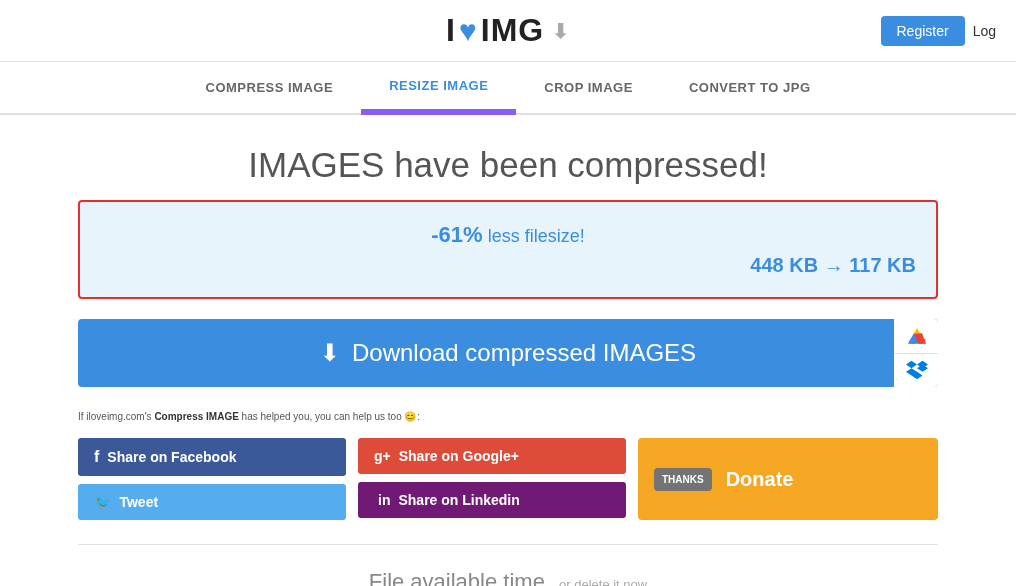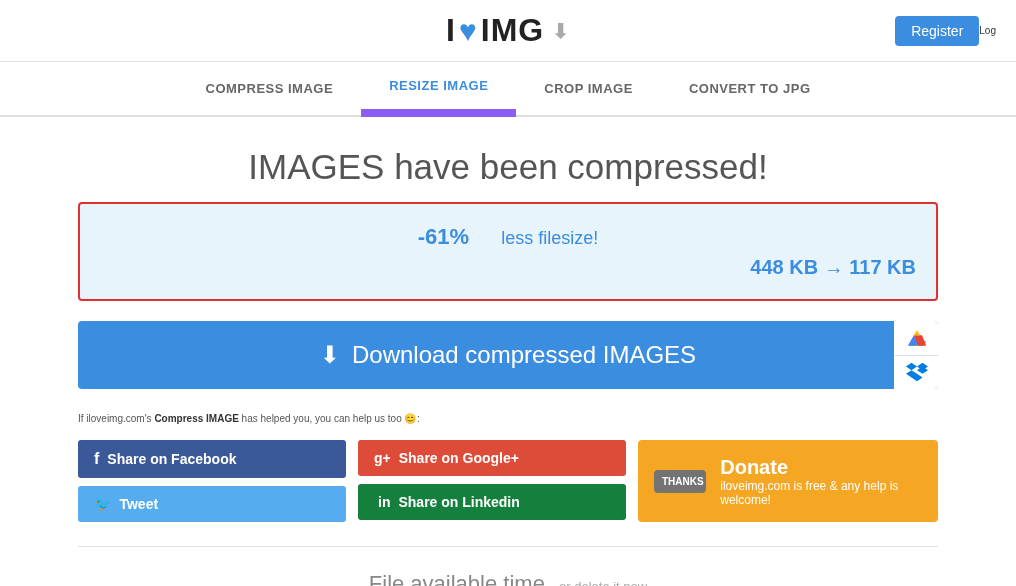--- a/index.html
+++ b/index.html
@@ -30,58 +30,58 @@
     .header-logo-arrow {
       margin-left: 8px;
       color: #aaa;
       font-size: 20px;
     }
     .header-actions {
       position: absolute;
       right: 20px;
       display: flex;
       align-items: center;
-      gap: 0;
+      gap: 8px;
     }
     .btn-register {
       background: #3b8de0;
       color: #fff;
       border: none;
       padding: 7px 16px;
       border-radius: 4px;
       cursor: pointer;
       font-size: 14px;
     }
     .btn-login {
       background: none;
       border: none;
       color: #333;
       cursor: pointer;
-      font-size: 10px;
+      font-size: 14px;
     }
 
     
     .nav {
       display: flex;
       align-items: center;
       justify-content: center;
       border-bottom: 2px solid #e0e0e0;
       background: #fff;
     }
     .nav-item {
       padding: 16px 28px;
       font-size: 13px;
       font-weight: 600;
       color: #666;
       cursor: pointer;
       text-transform: uppercase;
       letter-spacing: 0.5px;
       text-decoration: none;
     }
-    .nav-item.active { color: #3b8de0; border-bottom: 8px solid #8b5cf6; margin-bottom: -2px; }
+    .nav-item.active { color: #3b8de0; border-bottom: 6px solid #8b5cf6; margin-bottom: -2px; }
 
     
     .main {
       max-width: 900px;
       margin: 0 auto;
       padding: 30px 20px;
     }
 
     .page-title {
       text-align: center;
@@ -101,21 +101,20 @@
       margin-bottom: 20px;
     }
     .stats-box .percent {
       font-size: 22px;
       font-weight: 700;
       color: #3b8de0;
     }
     .stats-box .percent-label {
       font-size: 18px;
       color: #3b8de0;
-      padding-left: 27px;
     }
     .stats-box .size-info {
       font-size: 20px;
       font-weight: 700;
       color: #3b8de0;
       margin-top: 6px;
       text-align: right;
     }
 
     
@@ -207,21 +206,21 @@
       border: none;
       border-radius: 3px;
       cursor: pointer;
       color: #fff;
       font-size: 14px;
       font-weight: 600;
     }
     .btn-facebook { background: #3b5998; }
     .btn-google { background: #dd4b39; }
     .btn-twitter { background: #55acee; }
-    .btn-linkedin { background: #15803d; padding-left: 20px; }
+    .btn-linkedin { background: #701a75; padding-left: 20px; }
 
     
     .donate-box {
       flex: 1;
       background: #f5a623;
       border-radius: 4px;
       padding: 12px 16px;
       display: flex;
       align-items: center;
       gap: 14px;
@@ -352,21 +351,20 @@
       </button>
       <button class="btn-social btn-linkedin">
         <span style="font-weight:900;">in</span>
         <span>Share on Linkedin</span>
       </button>
     </div>
     <div class="donate-box">
       <div class="donate-badge">THANKS</div>
       <div>
         <div class="donate-text-title">Donate</div>
-        <div class="donate-text-sub">iloveimg.com is free &amp; any help is welcome!</div>
       </div>
     </div>
   </div>
 
   <hr class="divider">
 
   <div class="file-available">
     <span>File available time</span>
     <span class="or-delete">or delete it now</span>
   </div>

